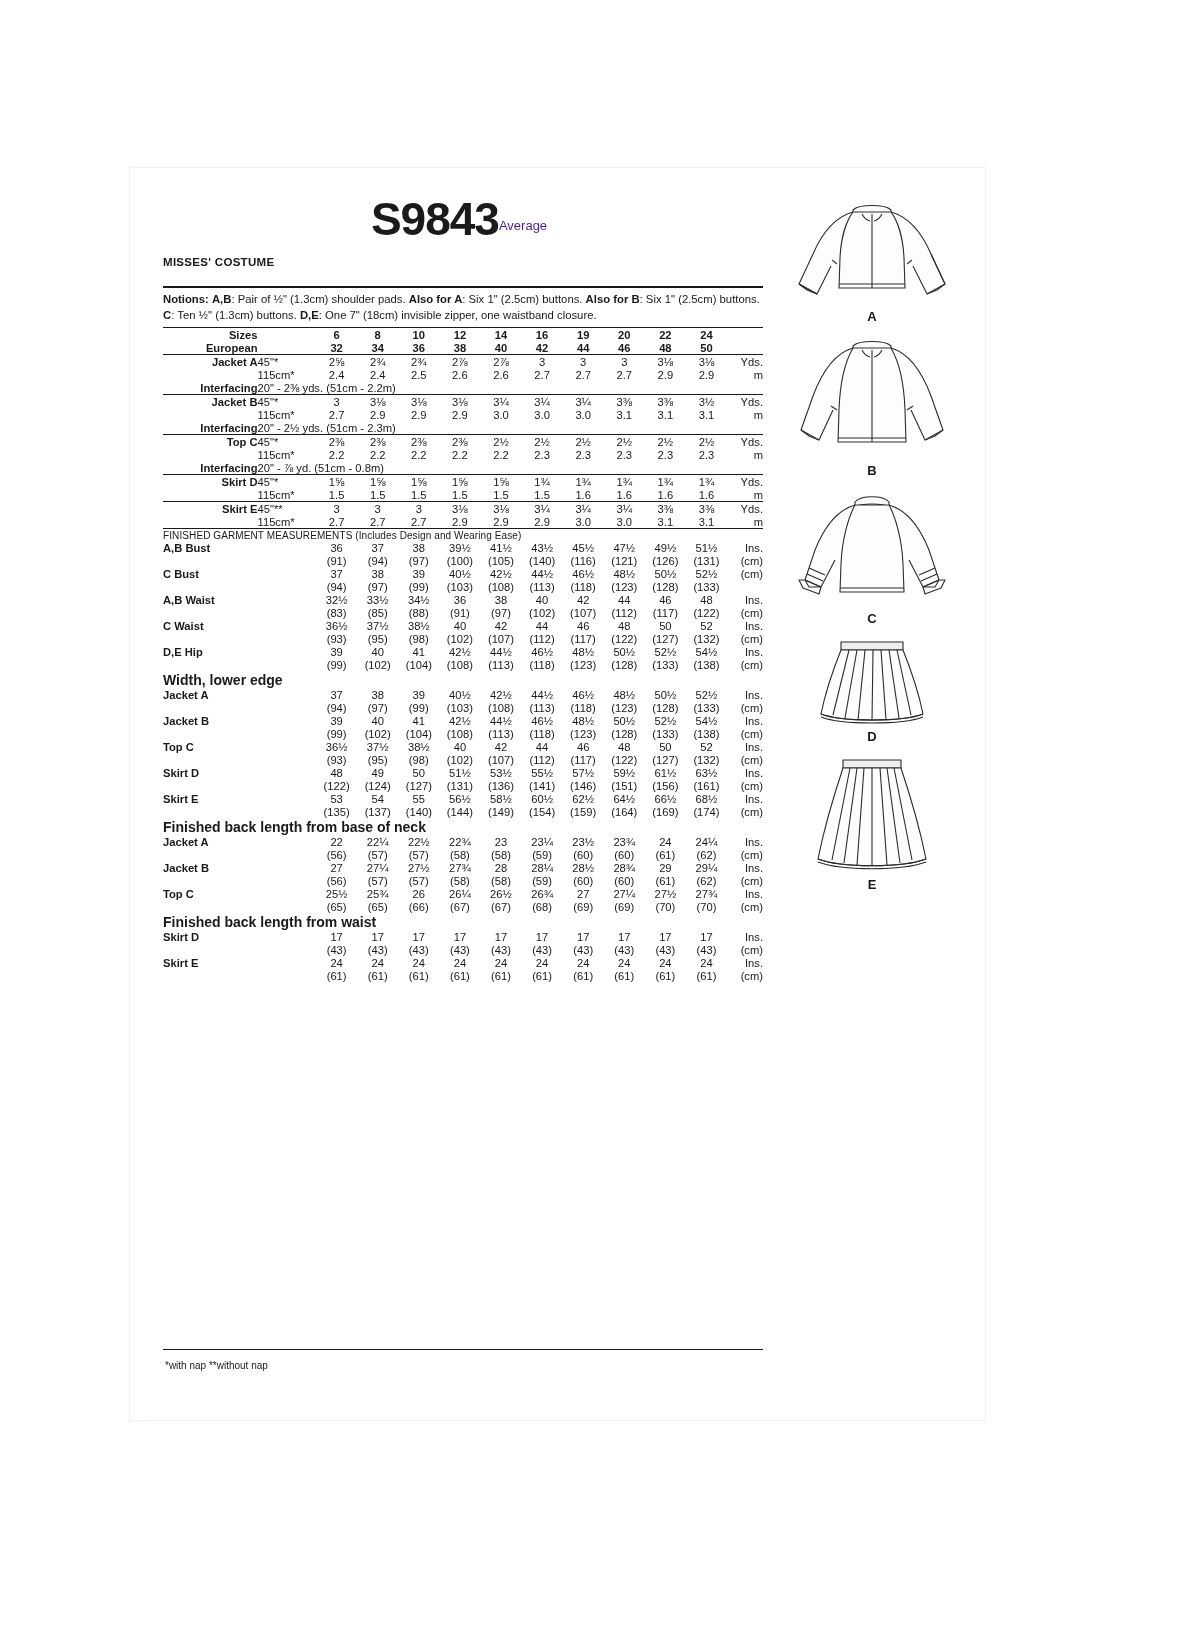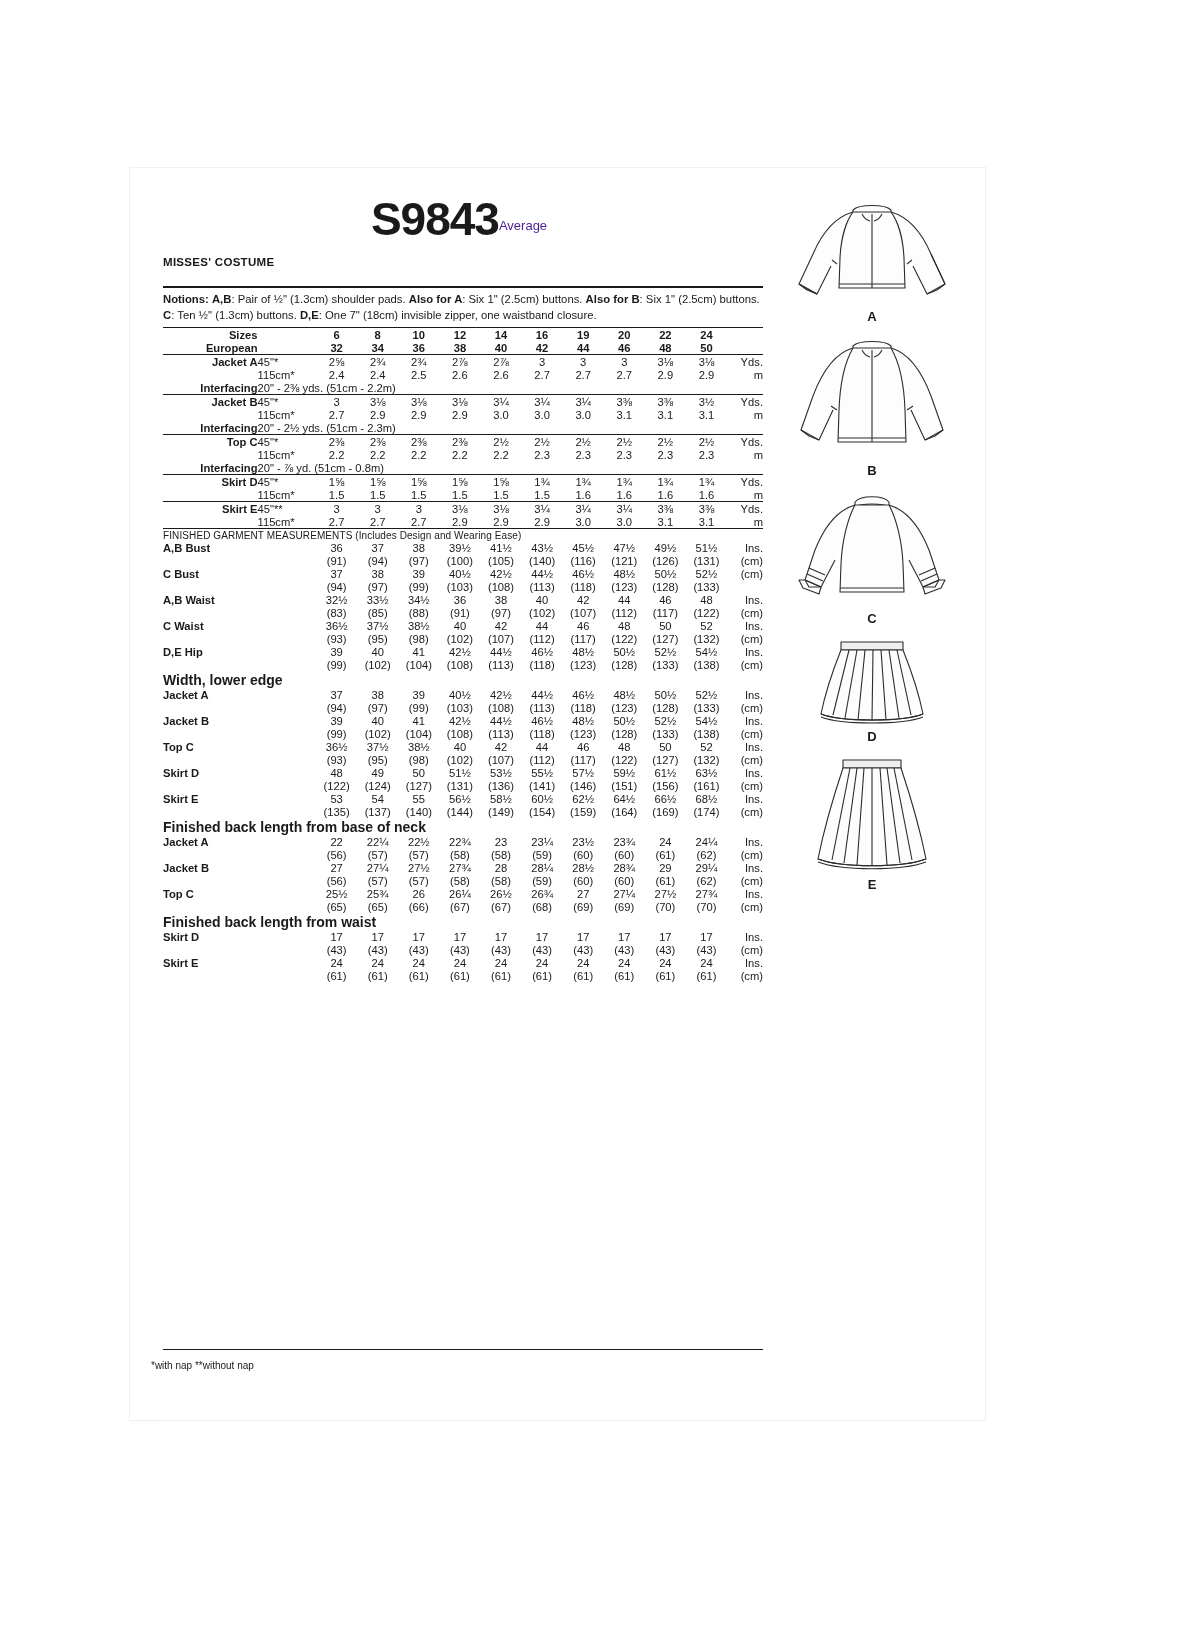--- a/index.html
+++ b/index.html
@@ -112,21 +112,21 @@
   .subsection-head {
     font-size: 14px;
     font-weight: bold;
   }
   .fgm-label { width: 92px; text-align: left; font-weight: bold; }
   .fgm-pad   { width: 57px; }
   .metric td { color: #1a1a1a; }
 
   .footnote {
     position: absolute;
-    left: 151px;
+    left: 165px;
     top: 1360px;
     font-size: 10px;
   }
   .footer-rule {
     position: absolute;
     left: 163px;
     top: 1349px;
     width: 600px;
     border-top: 1.5px solid #1a1a1a;
   }

